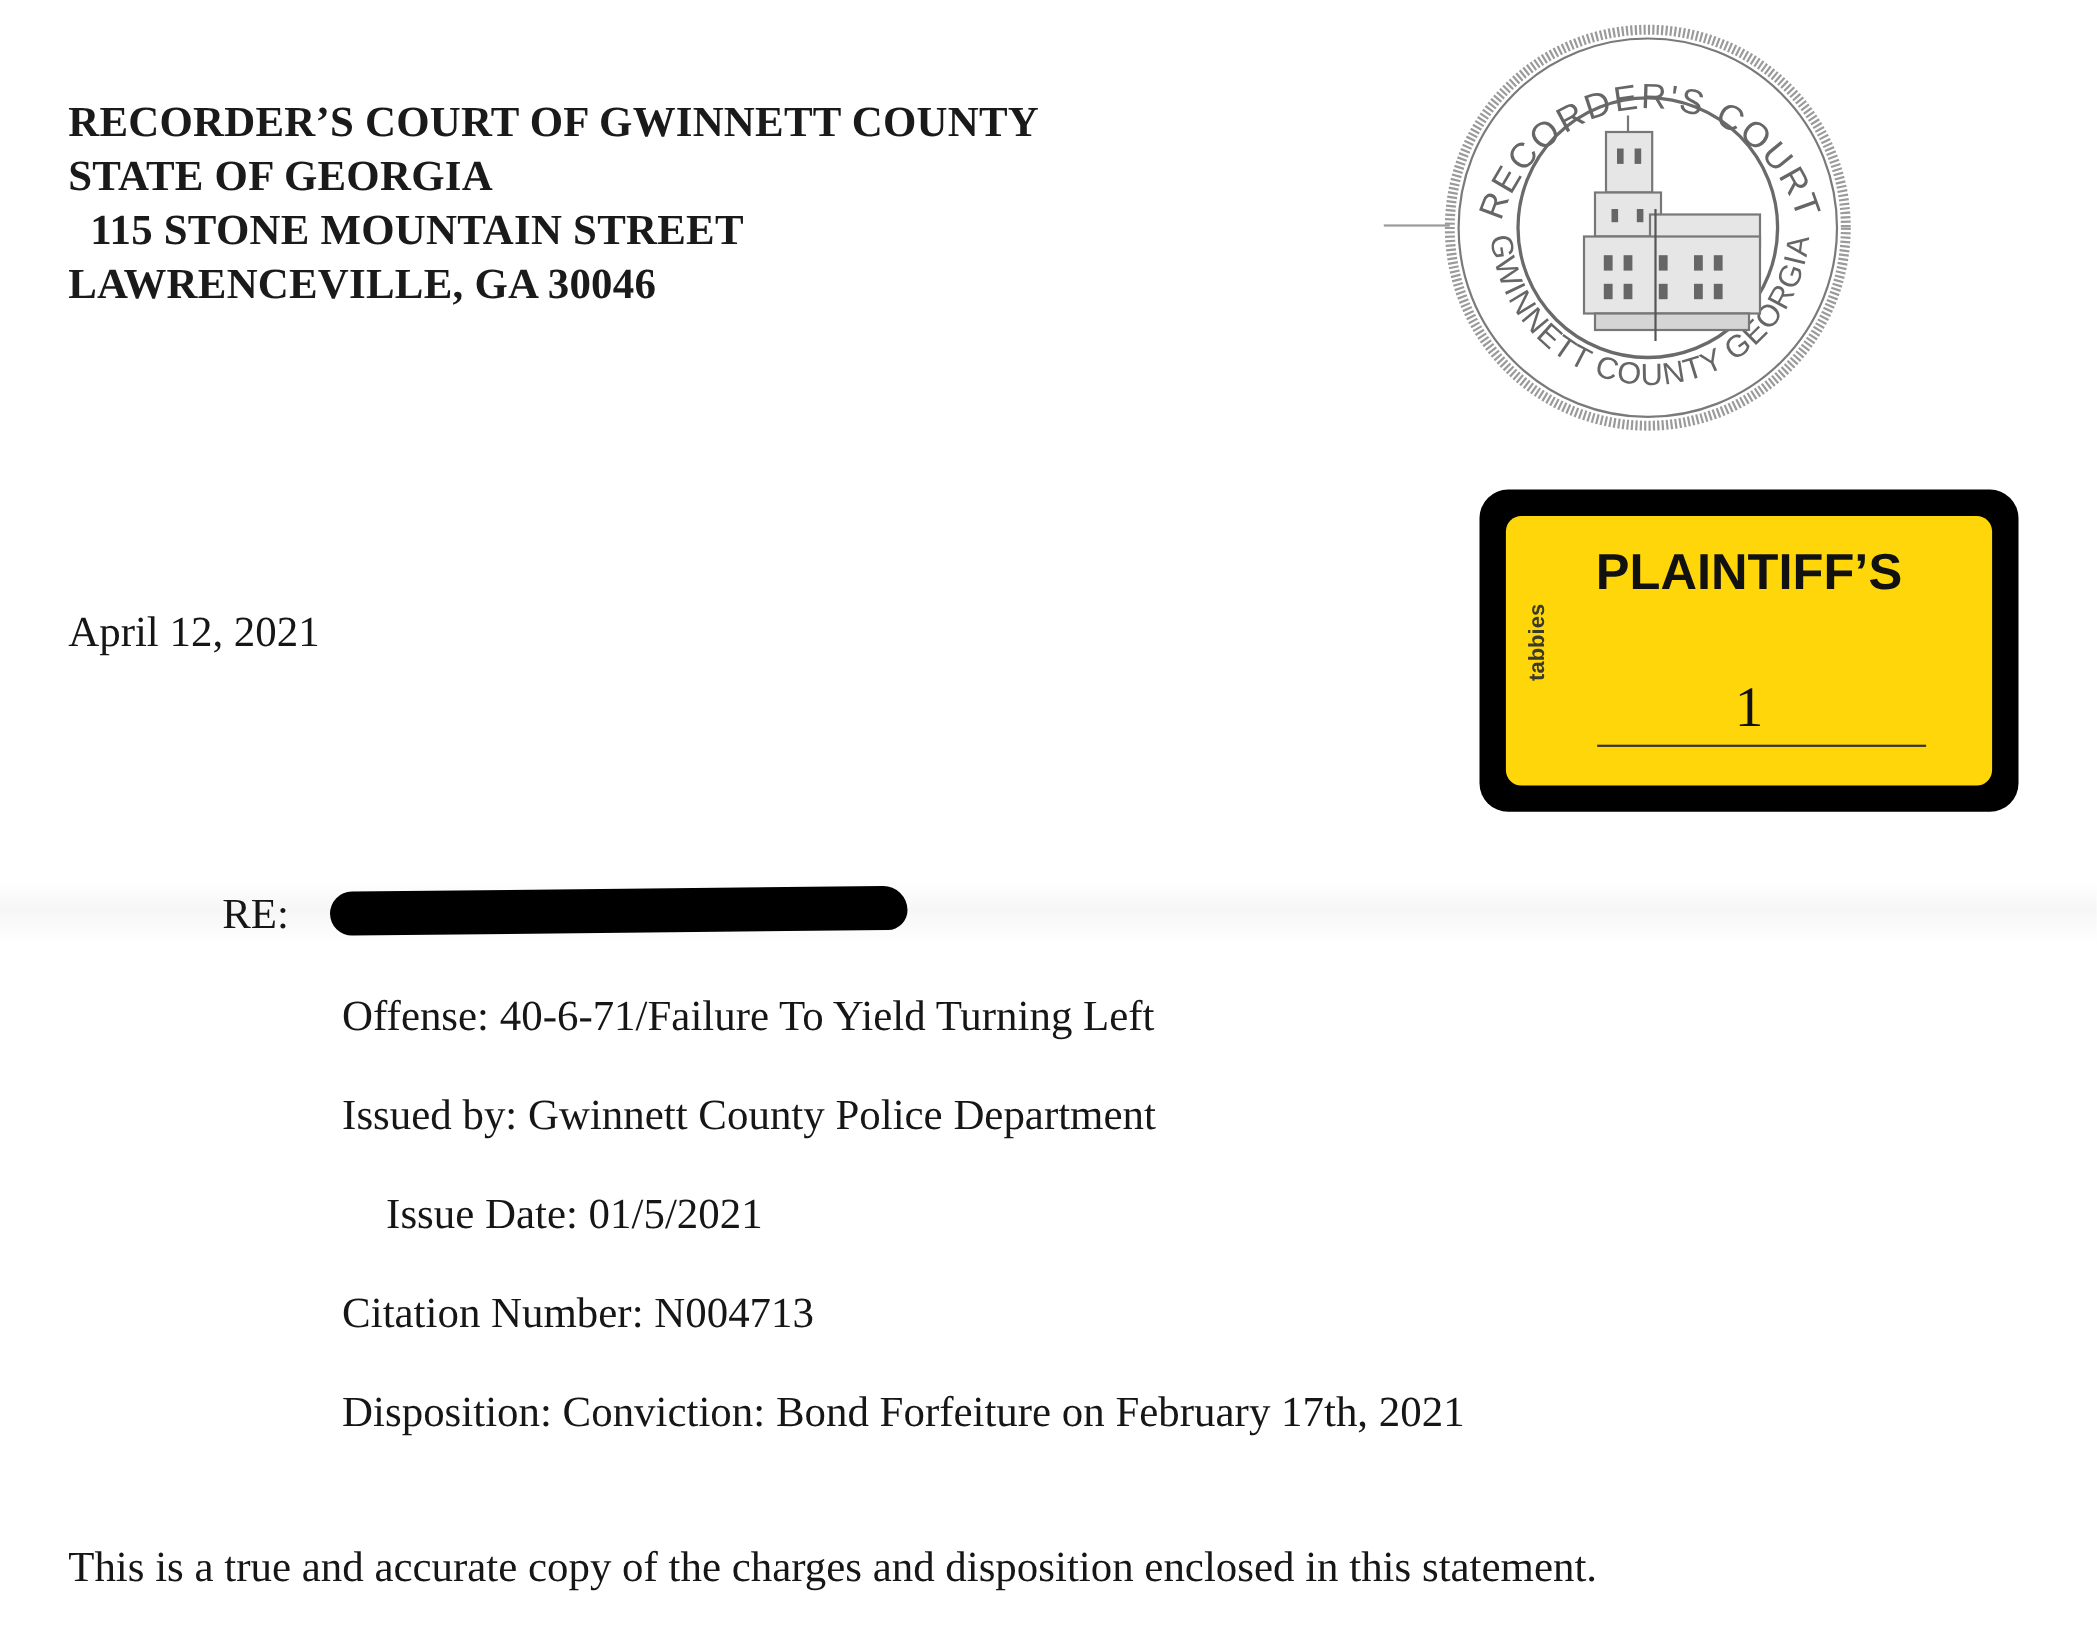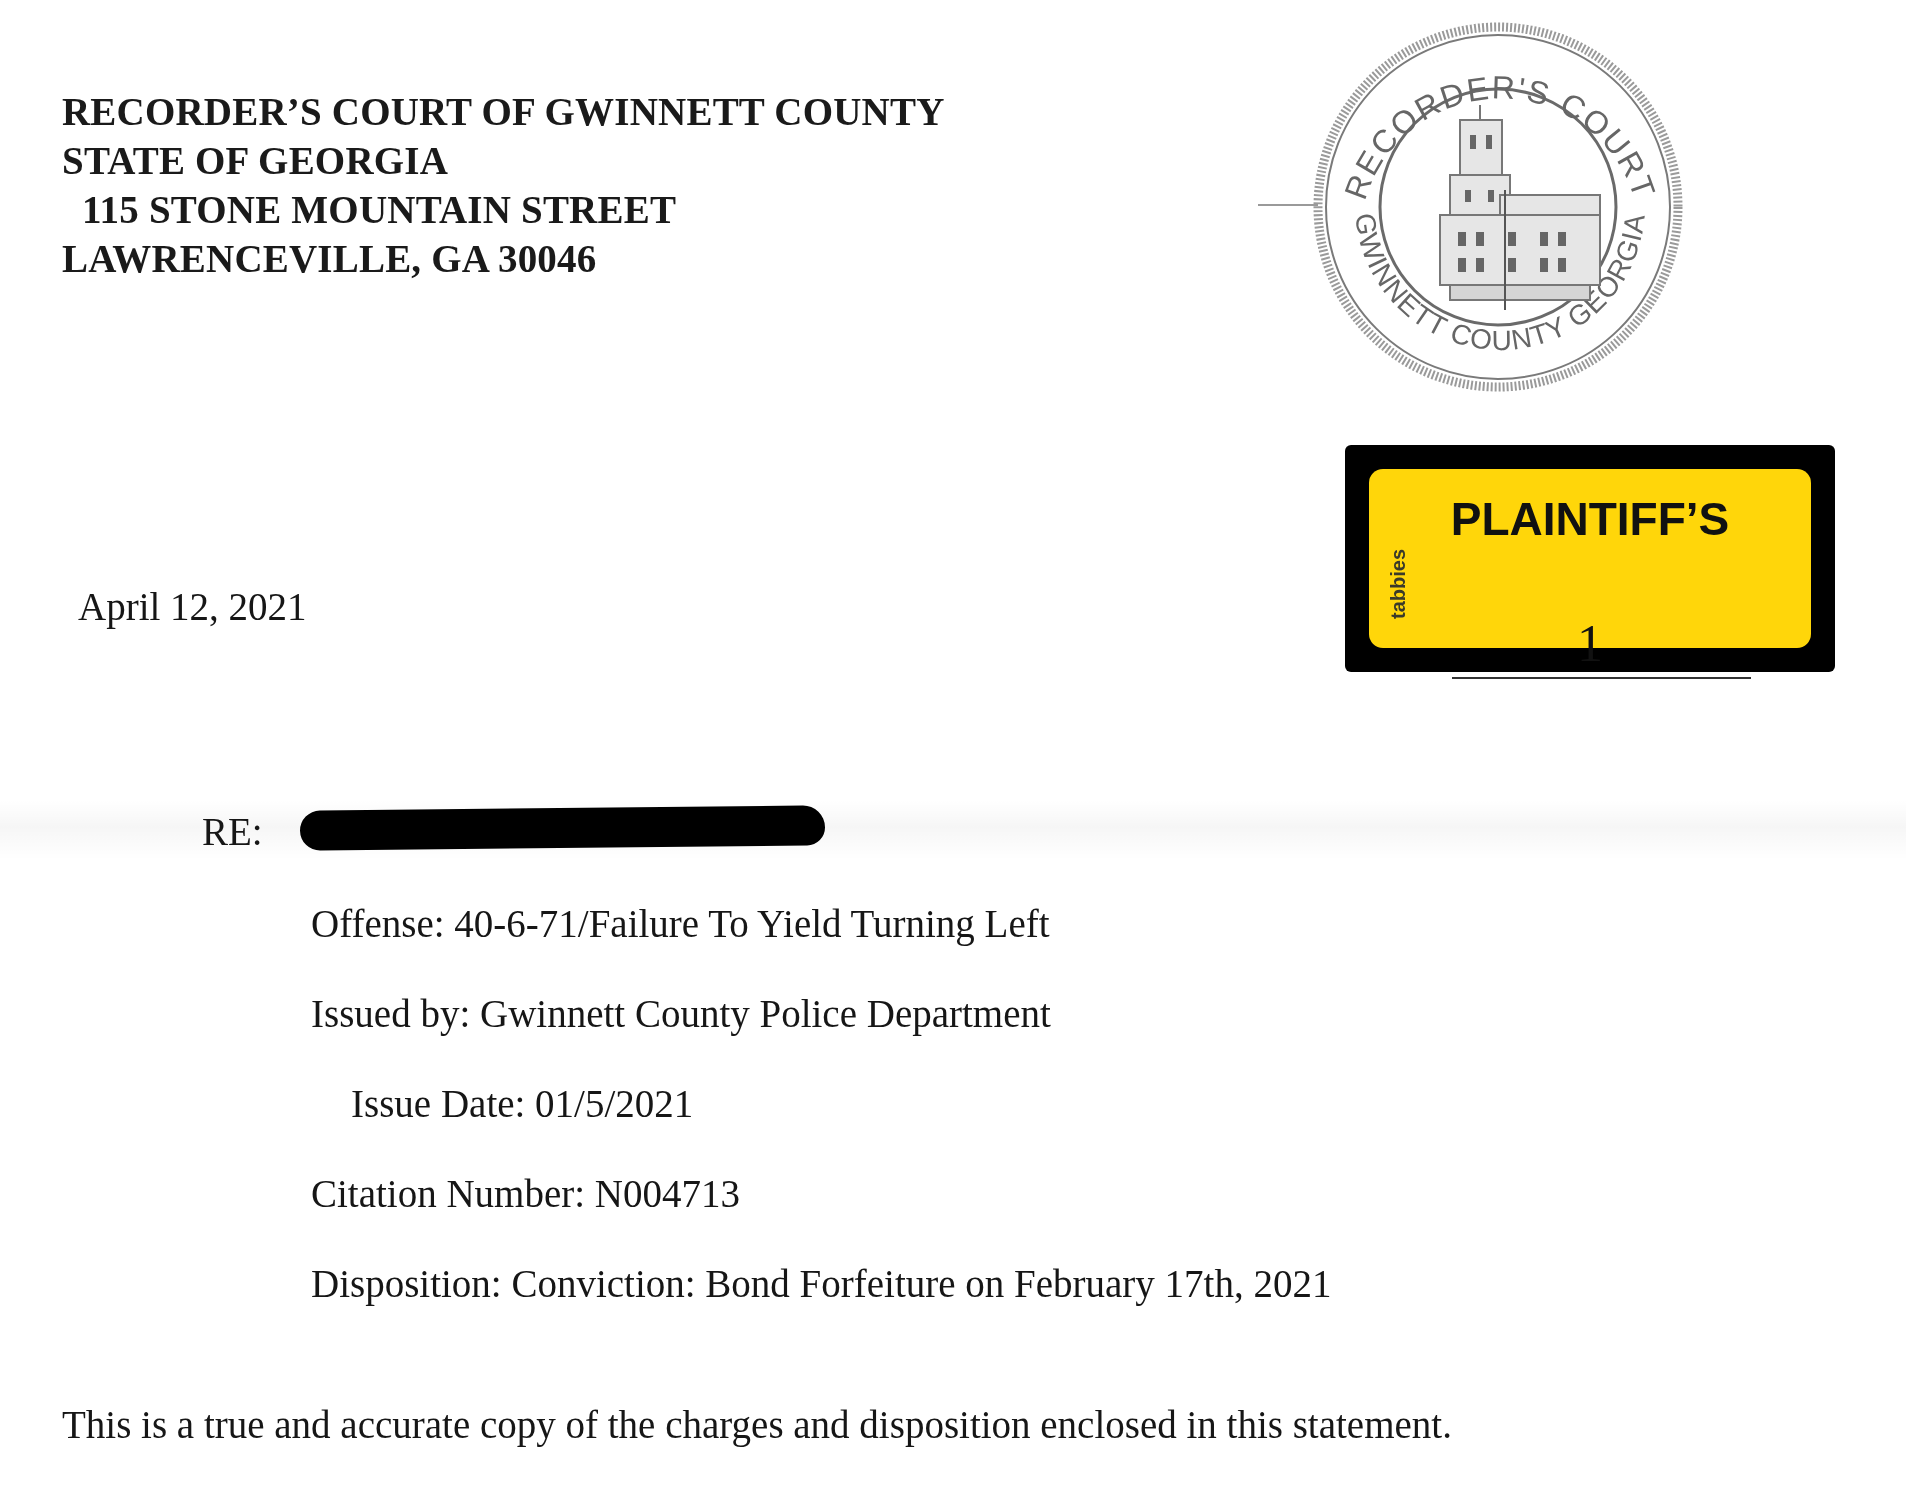--- a/index.html
+++ b/index.html
@@ -12,22 +12,22 @@
   .hdr { left: 62px; font-weight: bold; font-size: 39px; letter-spacing: 0.2px; line-height: 1; }
   .body-text { font-size: 39px; line-height: 1; color: #161616; }
   
   .scan-band {
     position: absolute; left: 0; top: 800px; width: 1906px; height: 60px;
     background: linear-gradient(180deg, rgba(0,0,0,0) 0%, rgba(0,0,0,0.035) 45%, rgba(0,0,0,0) 100%);
   }
   .seal { position: absolute; left: 1300px; top: 10px; width: 400px; height: 400px; }
   .seal-line { position: absolute; left: 1258px; top: 204px; width: 60px; height: 2px; background: #9a9a9a; }
   .exhibit {
-    position: absolute; left: 1345px; top: 445px; width: 490px; height: 227px;
-    box-sizing: border-box; background: #000; border-radius: 6px; padding: 24px;
+    position: absolute; left: 1345px; top: 445px; width: 490px; height: 293px;
+    box-sizing: border-box; background: #000; border-radius: 26px; padding: 24px;
   }
   .exhibit-inner {
     width: 100%; height: 100%; background: #FFD60A; border-radius: 14px; position: relative;
     font-family: "Liberation Sans", "DejaVu Sans", sans-serif;
   }
   .ex-title {
     position: absolute; left: 0; right: 0; text-align: center; font-weight: bold;
     font-size: 46px; line-height: 1; color: #111;
   }
   .ex-number {
@@ -102,21 +102,21 @@
 
 <div class="exhibit">
   <div class="exhibit-inner">
     <div class="ex-title" style="top:27px;">PLAINTIFF’S</div>
     <div class="ex-number">1</div>
     <div class="ex-line"></div>
     <div class="ex-brand">tabbies</div>
   </div>
 </div>
 
-<div class="abs body-text" style="left:62px; top:587px;margin-left:16px;">April 12, 2021</div>
+<div class="abs body-text" style="left:62px; top:555px;">April 12, 2021</div>
 
 <div class="abs body-text" style="left:202px; top:812px;font-family:Liberation Serif, serif;">RE:</div>
 <div class="redaction"></div>
 
 <div class="abs body-text" style="left:311px; top:904px;">Offense: 40-6-71/Failure To Yield Turning Left</div>
 <div class="abs body-text" style="left:311px; top:994px;">Issued by: Gwinnett County Police Department</div>
 <div class="abs body-text" style="left:311px; top:1084px;margin-left:40px;">Issue Date: 01/5/2021</div>
 <div class="abs body-text" style="left:311px; top:1174px;">Citation Number: N004713</div>
 <div class="abs body-text" style="left:311px; top:1264px;">Disposition: Conviction: Bond Forfeiture on February 17th, 2021</div>
 

